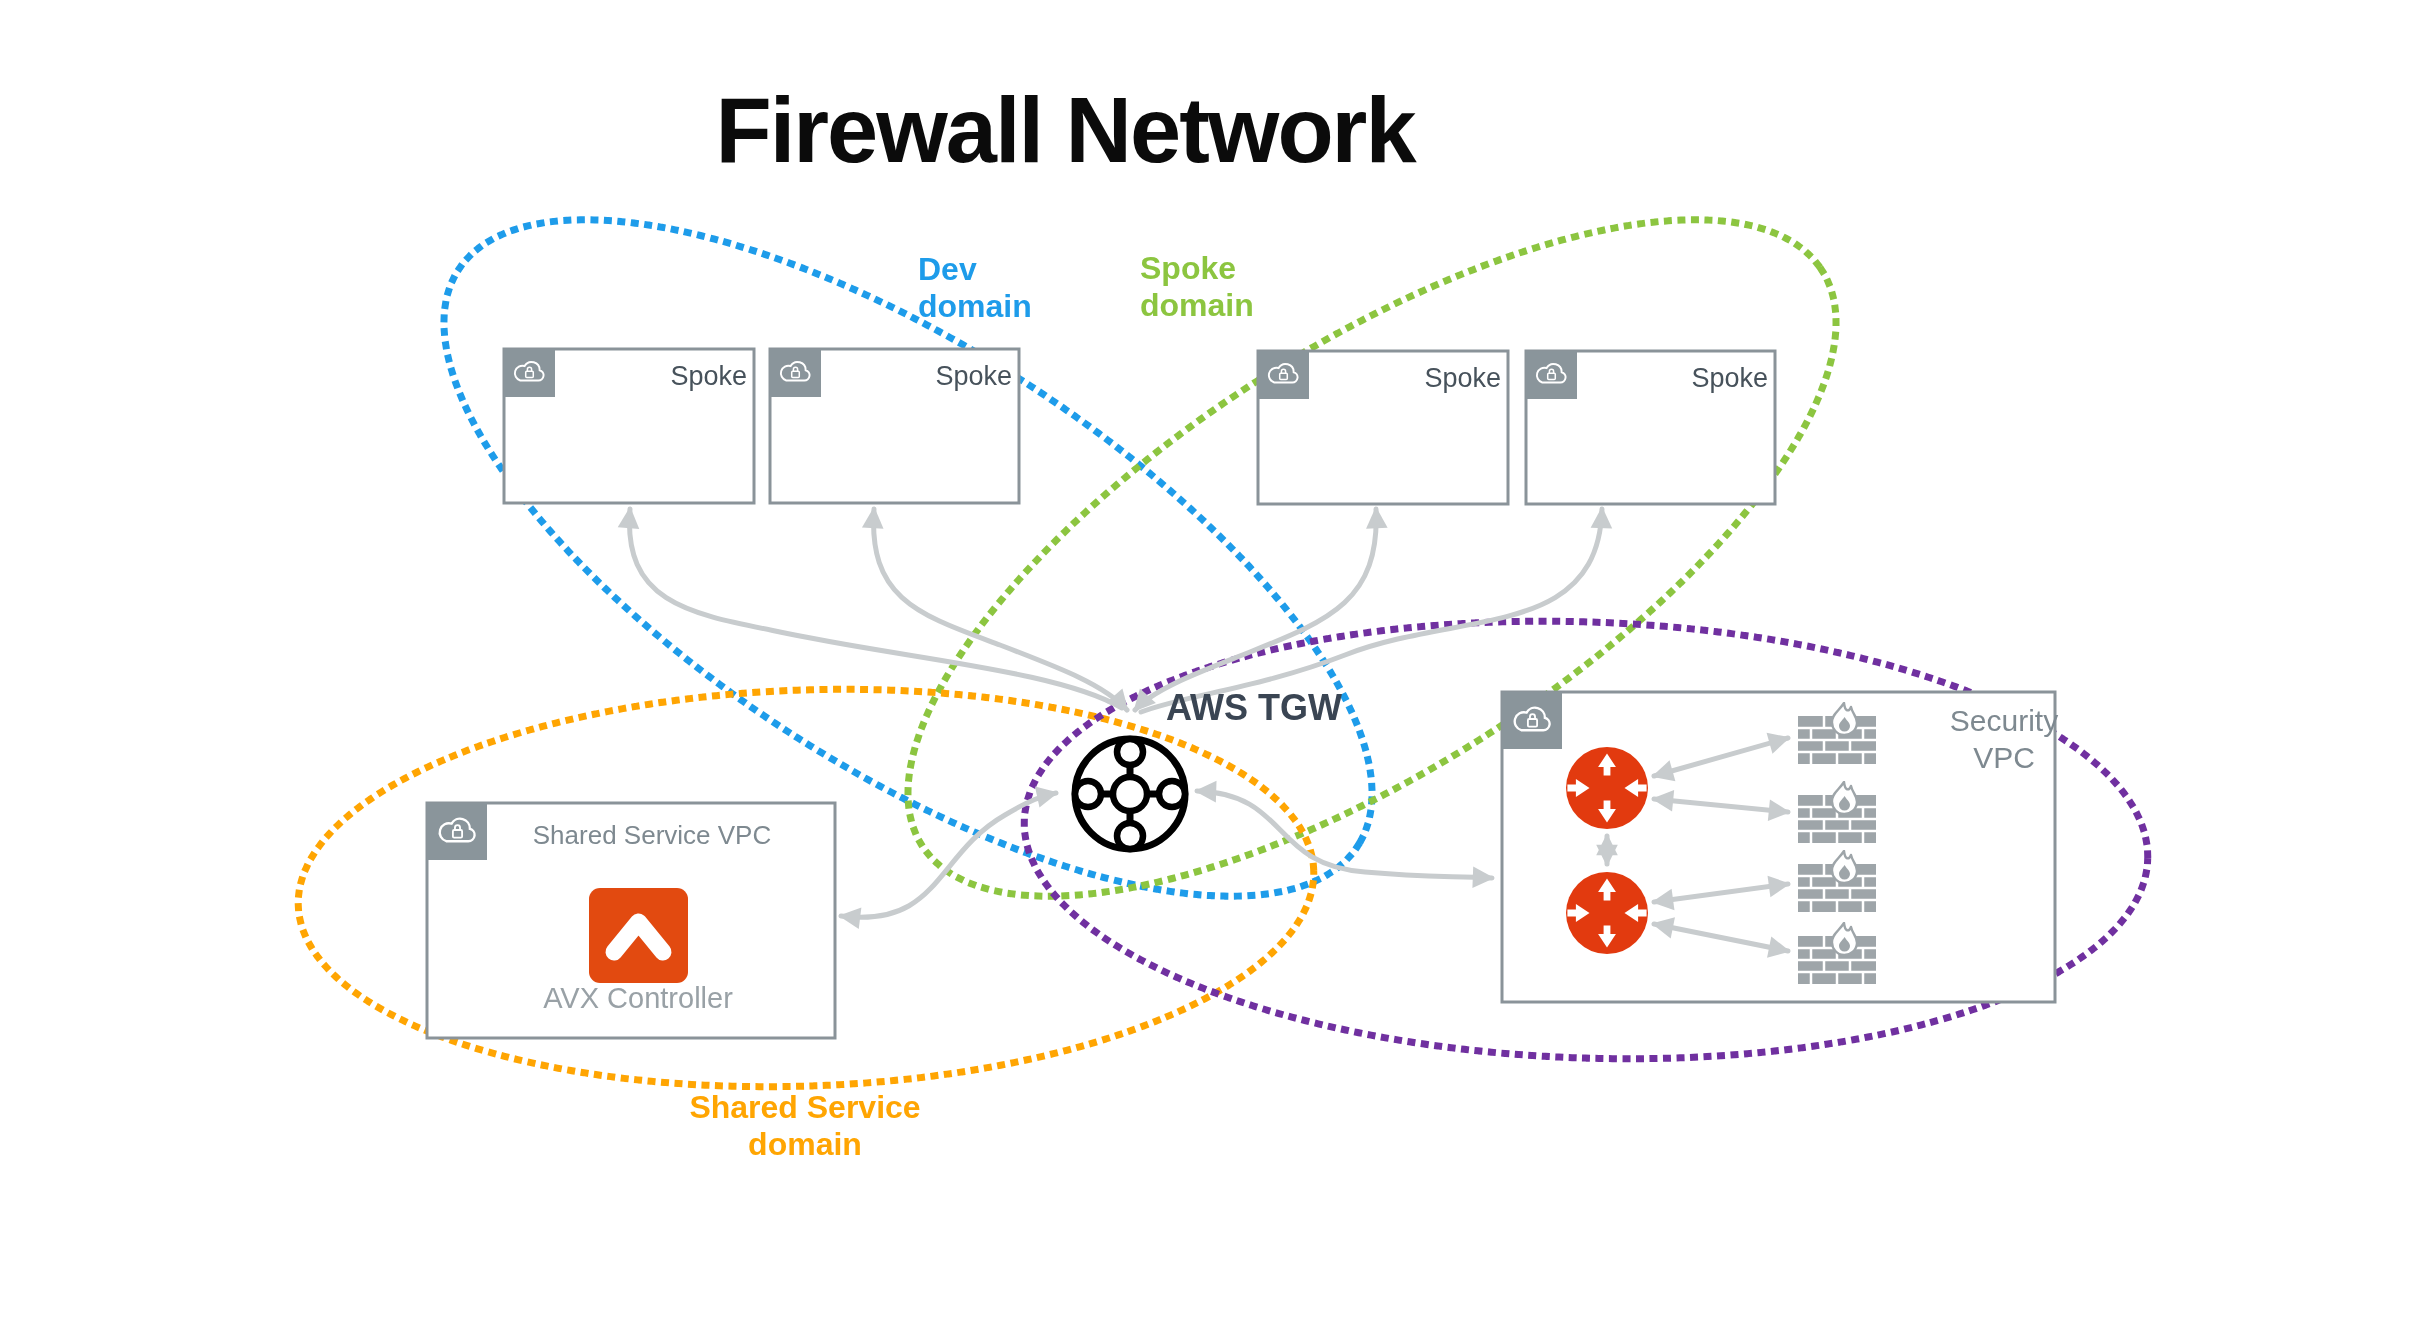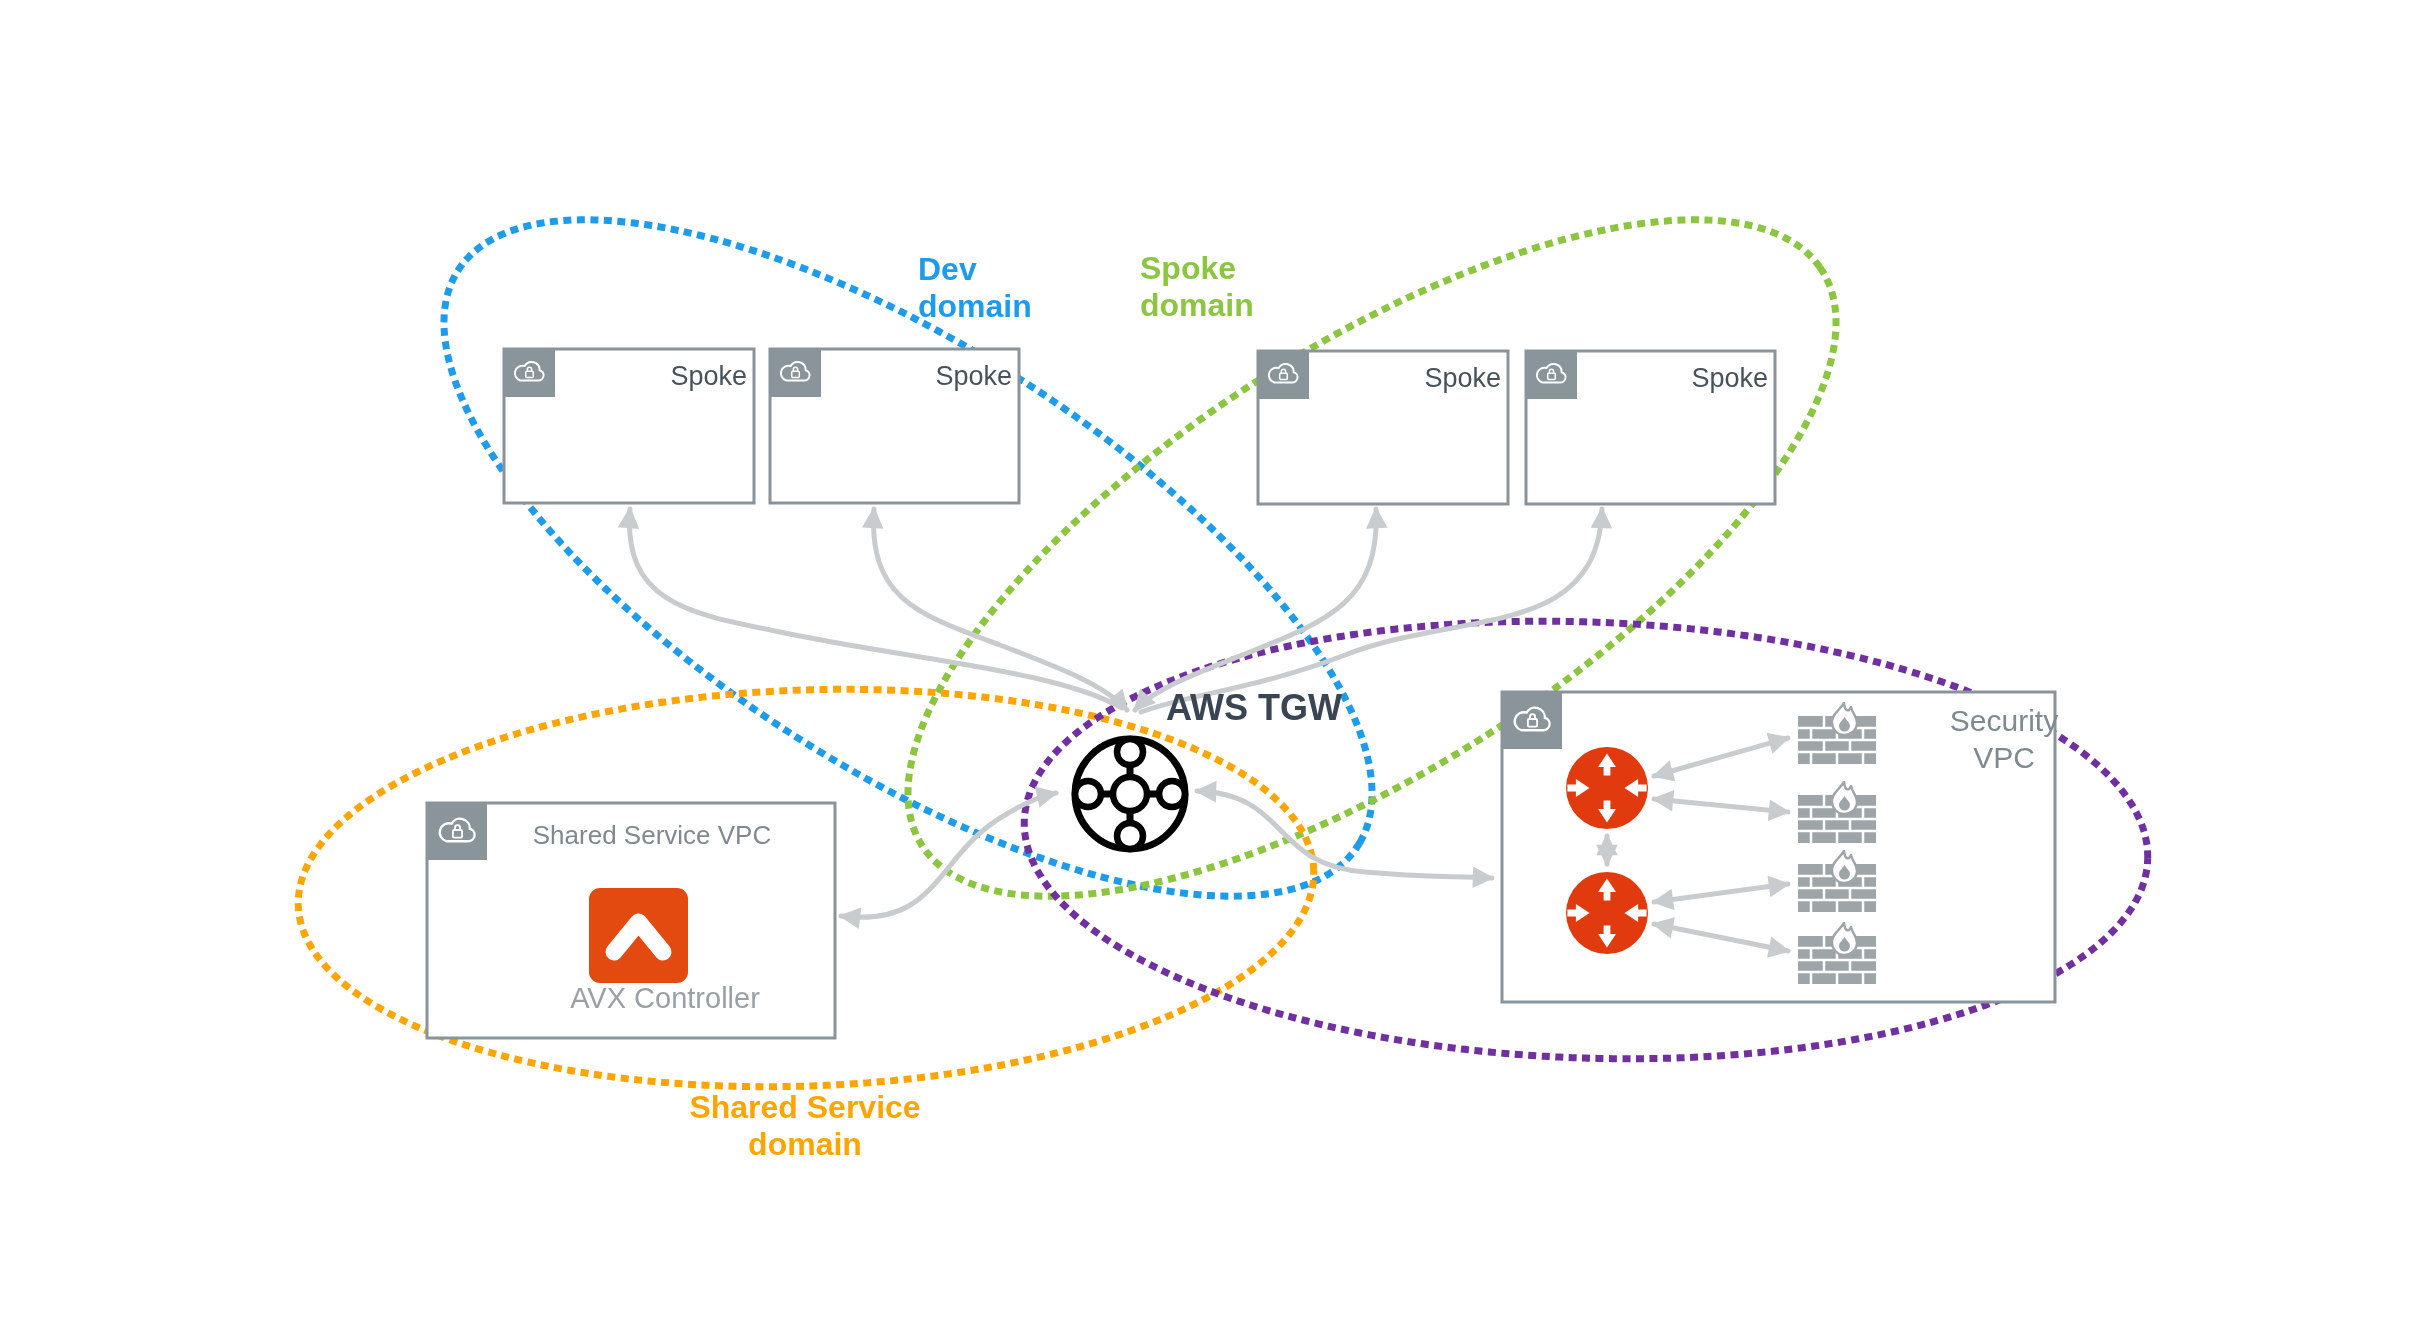--- a/index.html
+++ b/index.html
@@ -11,21 +11,21 @@
               letter-spacing:-2px;color:var(--title-ink);}
   .domain-label{font-size:32px;font-weight:600;}
   .dev-label{left:918px;top:251px;width:160px;color:var(--dev);}
   .prod-label{left:1140px;top:250px;width:170px;color:var(--prod);}
   .shared-label{left:655px;top:1089px;width:300px;text-align:center;color:var(--shared);}
   .tgw-label{left:1166px;top:687px;font-size:36px;font-weight:700;color:var(--tgw-ink);}
   .spoke-label{width:190px;text-align:right;font-size:27px;color:var(--spoke-ink);}
   .spoke1{left:557px;top:361px;} .spoke2{left:822px;top:361px;}
   .spoke3{left:1311px;top:363px;} .spoke4{left:1578px;top:363px;}
   .sharedvpc-label{left:492px;top:820px;width:320px;text-align:center;font-size:26px;color:var(--vpc-text);}
-  .avx-label{left:540px;top:982px;width:250px;text-align:center;font-size:29px;color:var(--avx-text);}
+  .avx-label{left:513px;top:982px;width:250px;text-align:center;font-size:29px;color:var(--avx-text);}
   .secvpc-label{left:1877px;top:702px;width:160px;text-align:center;font-size:30px;
                 line-height:37px;color:var(--vpc-text);padding-left:47px;}
   
   .dom-ellipse{fill:none;stroke-width:7;stroke-linecap:square;stroke-dasharray:1 12.5;}
   .e-dev{stroke:var(--dev);} .e-prod{stroke:var(--prod);}
   .e-shared{stroke:var(--shared);} .e-sec{stroke:var(--security);}
   .conn{fill:none;stroke:var(--arrow);stroke-width:5;stroke-linecap:round;}
   .boxrect{fill:#ffffff;stroke:var(--border);stroke-width:3;}
   .tabrect{fill:var(--tab);stroke:none;}
   .cloud{stroke:#ffffff;fill:none;}
@@ -143,20 +143,21 @@
     <use href="#fw" x="1798" y="850" width="78" height="62"></use>
     <use href="#fw" x="1798" y="922" width="78" height="62"></use>
   </g>
 
   <g>
     <rect x="589" y="888" width="99" height="95" rx="11" fill="var(--avx-orange)"></rect>
     <path d="M 614 952 L 638.5 922 L 663 952" fill="none" stroke="#ffffff" stroke-width="17" stroke-linecap="round" stroke-linejoin="round"></path>
   </g>
 </svg>
 
+  <div class="txt page-title">Firewall Network</div>
   <div class="txt domain-label dev-label">Dev domain</div>
   <div class="txt domain-label prod-label">Spoke domain</div>
   <div class="txt domain-label shared-label">Shared Service domain</div>
   <div class="txt tgw-label">AWS TGW</div>
   <div class="txt spoke-label spoke1">Spoke</div>
   <div class="txt spoke-label spoke2">Spoke</div>
   <div class="txt spoke-label spoke3">Spoke</div>
   <div class="txt spoke-label spoke4">Spoke</div>
   <div class="txt sharedvpc-label">Shared Service VPC</div>
   <div class="txt avx-label">AVX Controller</div>

